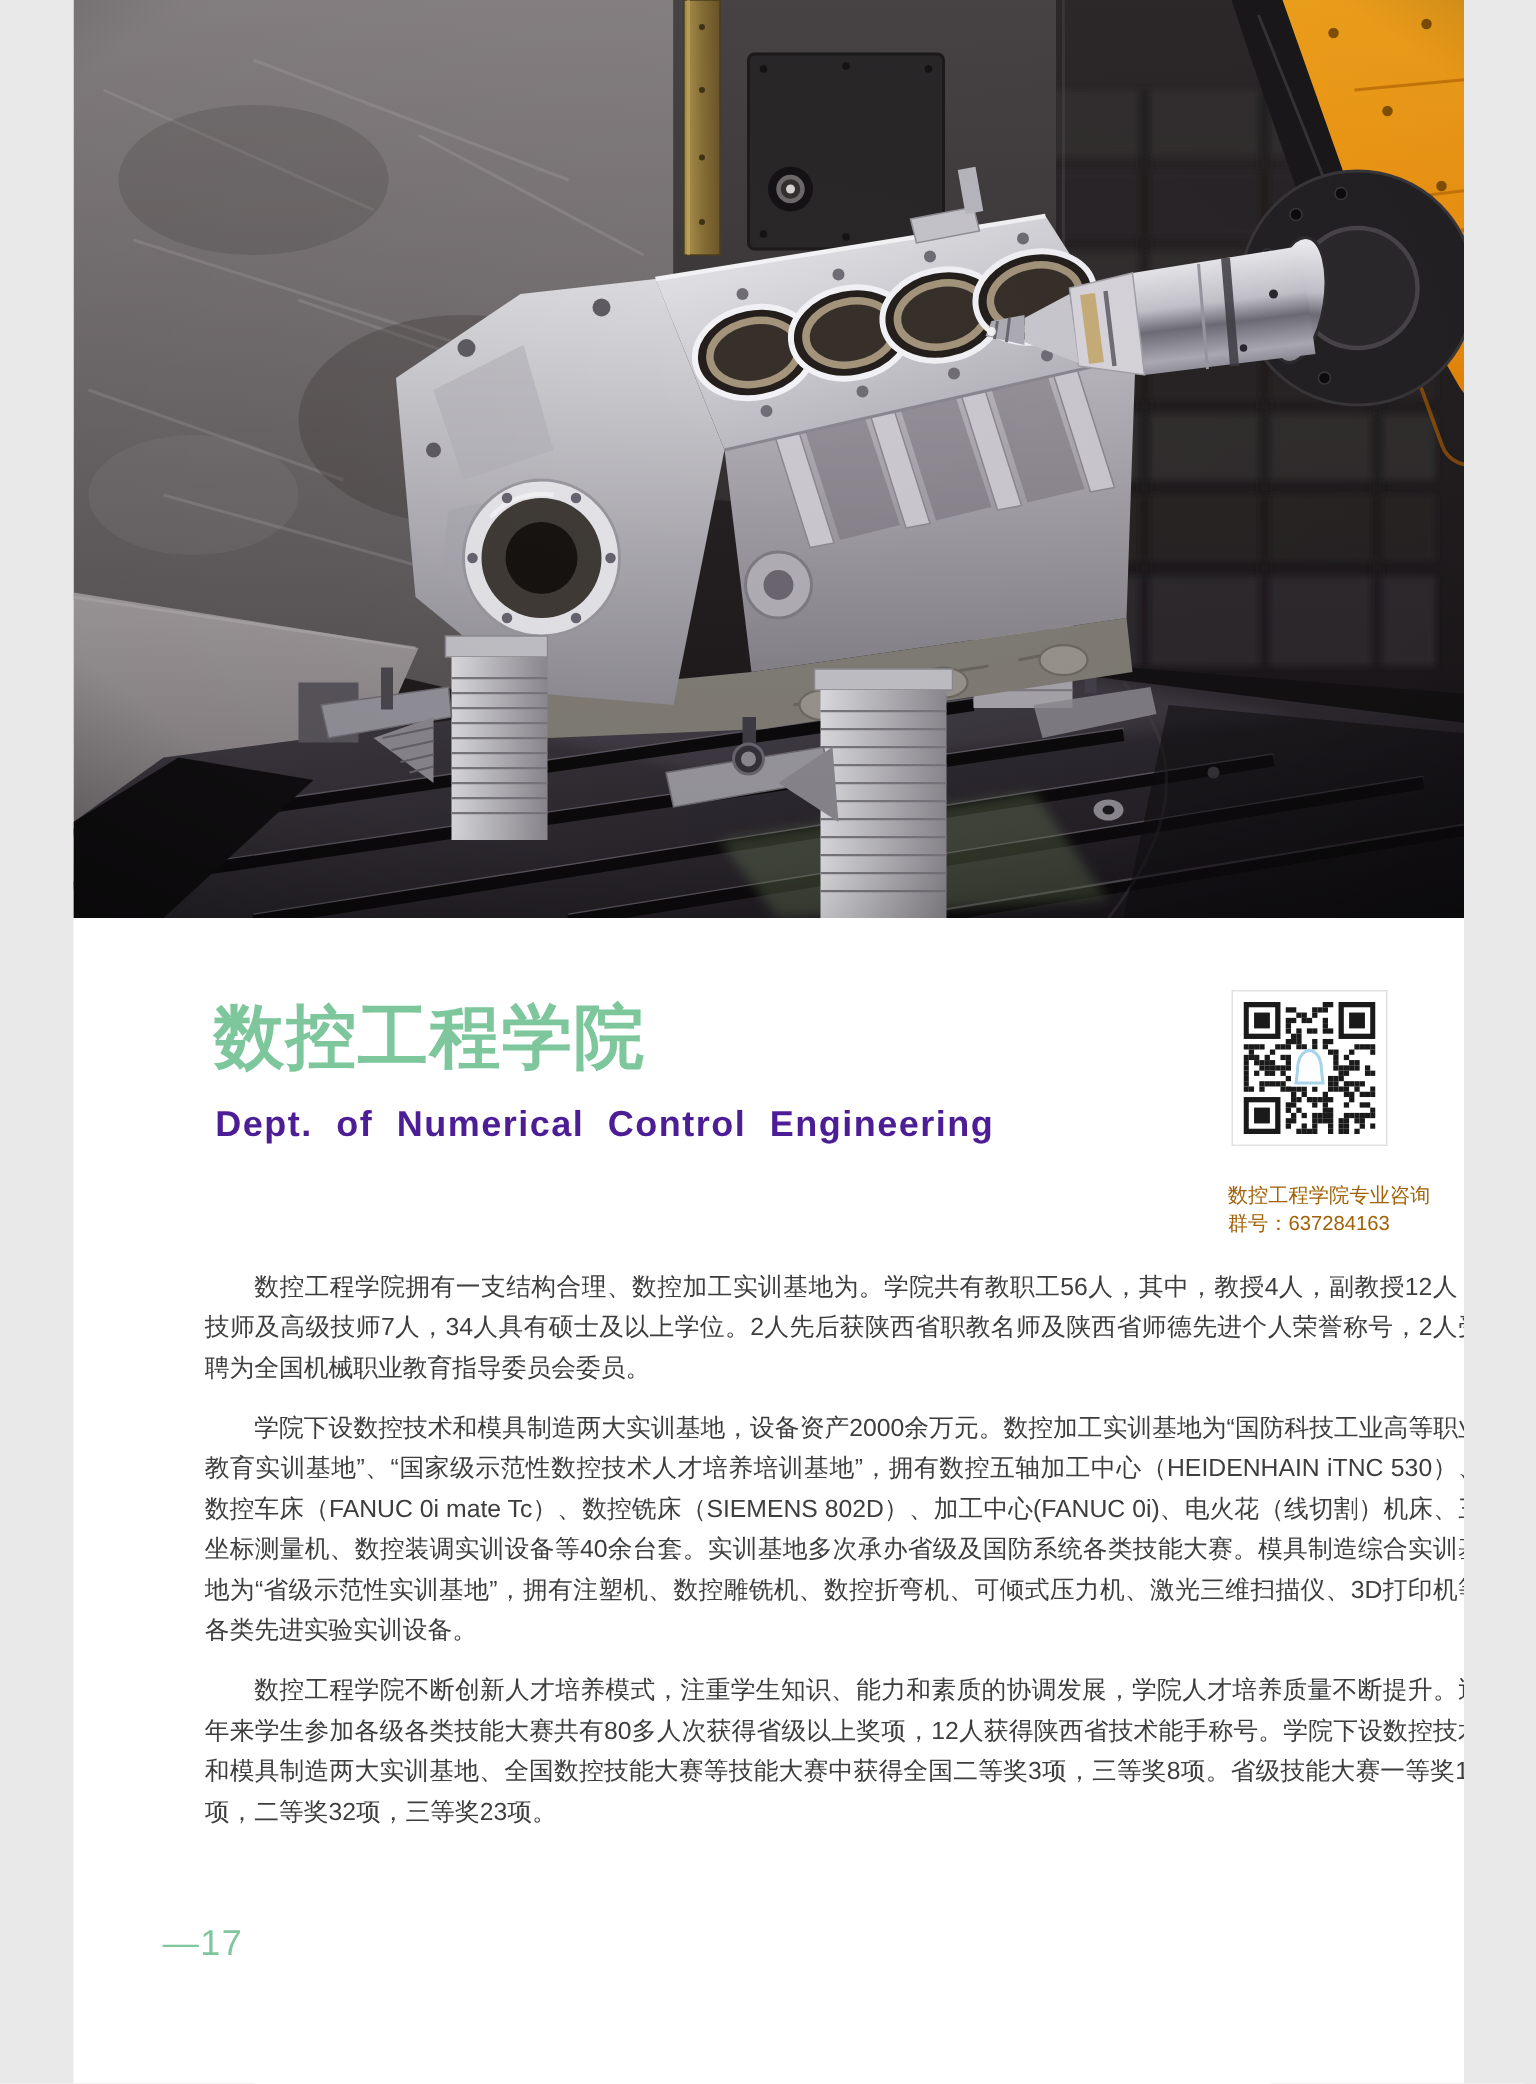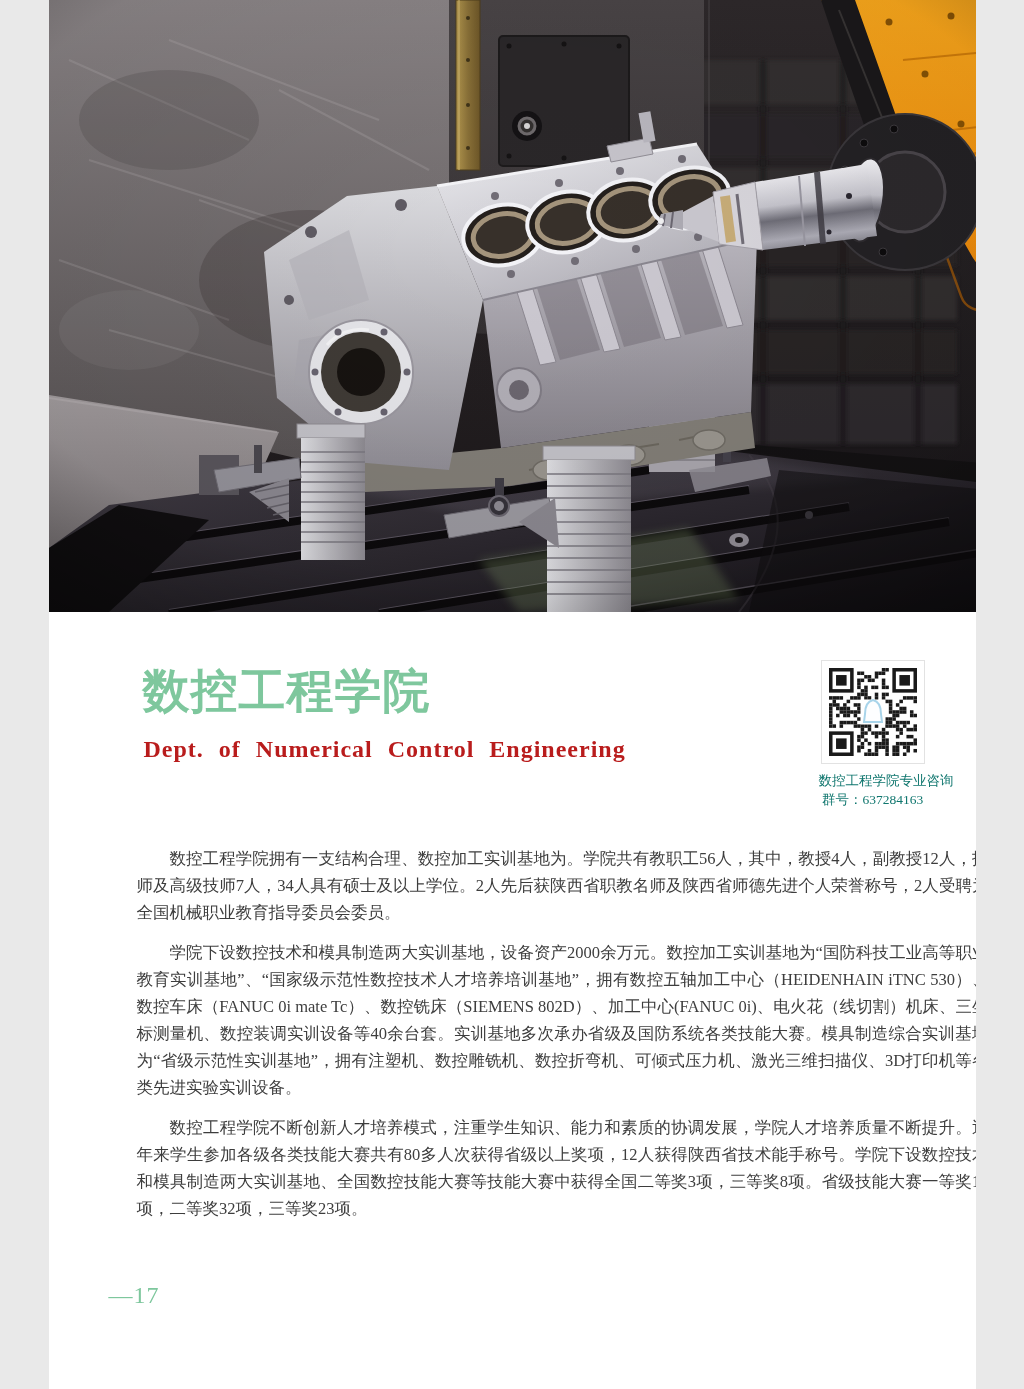--- a/index.html
+++ b/index.html
@@ -1,25 +1,25 @@
 <!DOCTYPE html>
 <html><head>
 <meta charset="utf-8">
 <style>
   html,body{margin:0;padding:0;background:#e9e9e9;}
   .page{position:relative;width:927px;height:1389px;margin:0 auto;background:#ffffff;overflow:hidden;
-        font-family:Liberation Serif, serif;}
+        font-family:Liberation Sans, sans-serif;}
   .photo{position:absolute;left:0;top:0;width:1024px;height:612px;display:block;}
   .title{position:absolute;left:94px;top:660px;font-size:47px;font-weight:bold;color:#7ec79d;letter-spacing:1px;}
-  .subtitle{position:absolute;left:95px;top:736px;font-size:24px;font-weight:bold;color:#b91c1c;
+  .subtitle{position:absolute;left:95px;top:736px;font-size:24px;font-weight:bold;color:#4c1d95;
             letter-spacing:1px;word-spacing:8px;}
   .qr-wrap{position:absolute;left:770px;top:660px;width:108px;text-align:center;}
   .qr-box{width:102px;height:102px;margin:0 auto;background:#fff;border:1px solid #e2e2e2;
           display:flex;align-items:center;justify-content:center;}
-  .qr-caption{margin-top:7px;font-size:13.5px;color:#0f766e;line-height:19px;white-space:nowrap;}
+  .qr-caption{margin-top:23px;font-size:13.5px;color:#a16207;line-height:19px;white-space:nowrap;}
   .body-text{position:absolute;left:88px;top:845px;width:852px;font-size:16.5px;line-height:27px;
              color:#3d3d3d;text-align:justify;}
   .body-text p{margin:0 0 13px 0;text-indent:2em;}
   .page-number{position:absolute;left:60px;top:1282px;font-size:24px;font-weight:400;color:#7ec79d;letter-spacing:1px;}
 </style>
 </head>
 <body>
 
 <div class="page">
 

